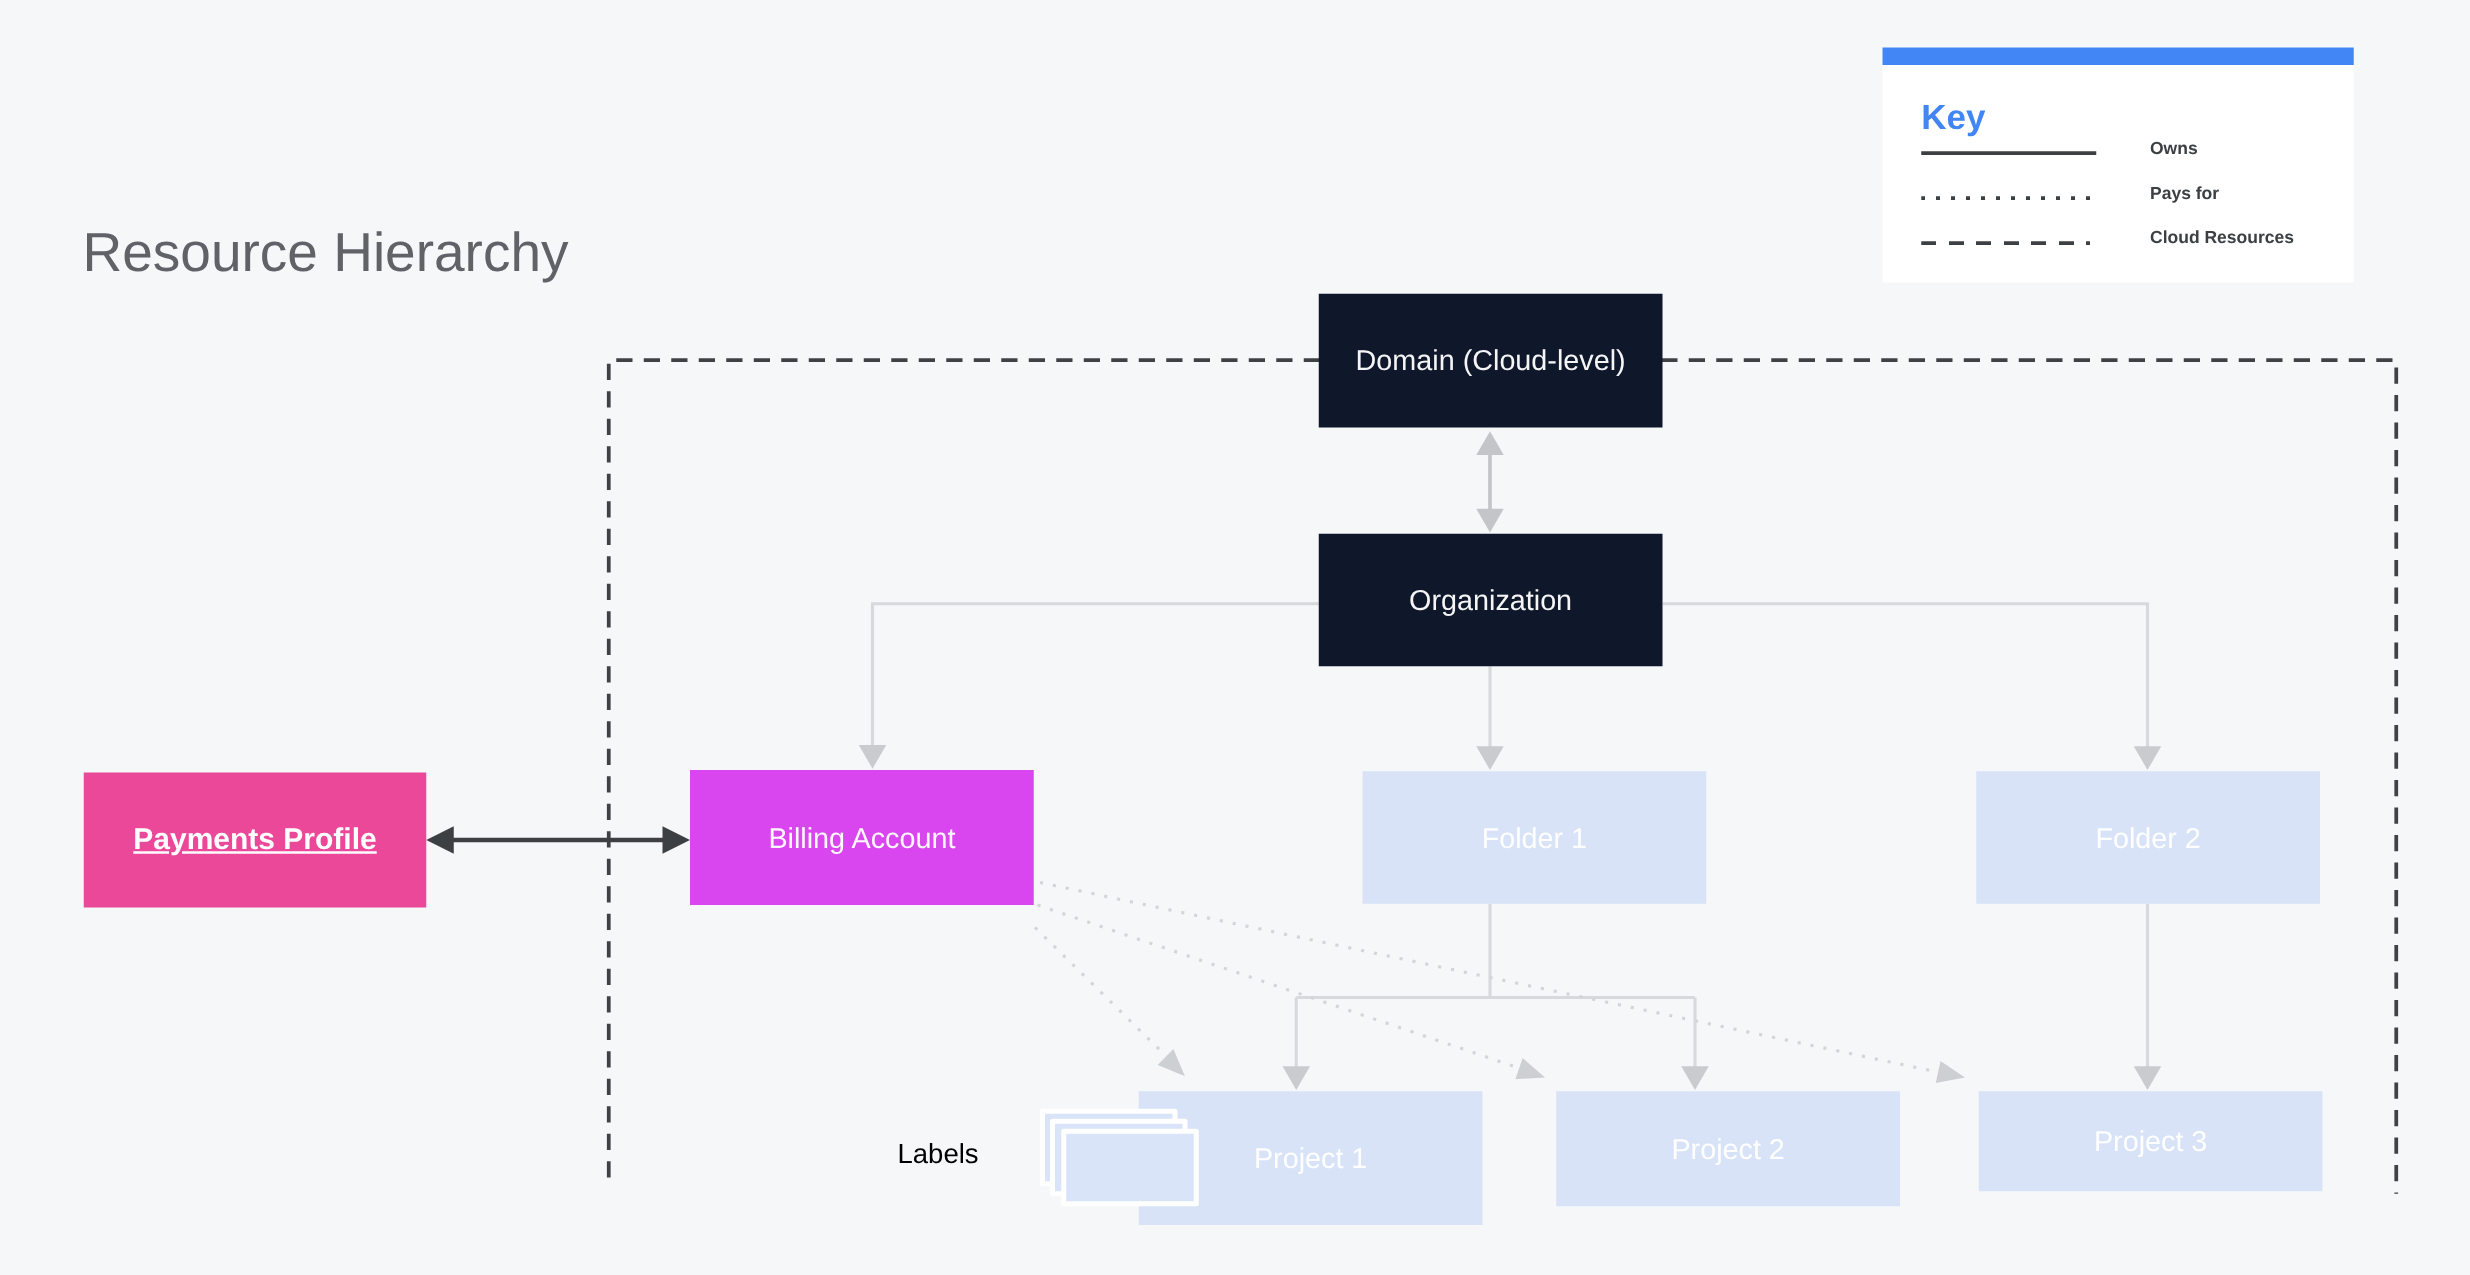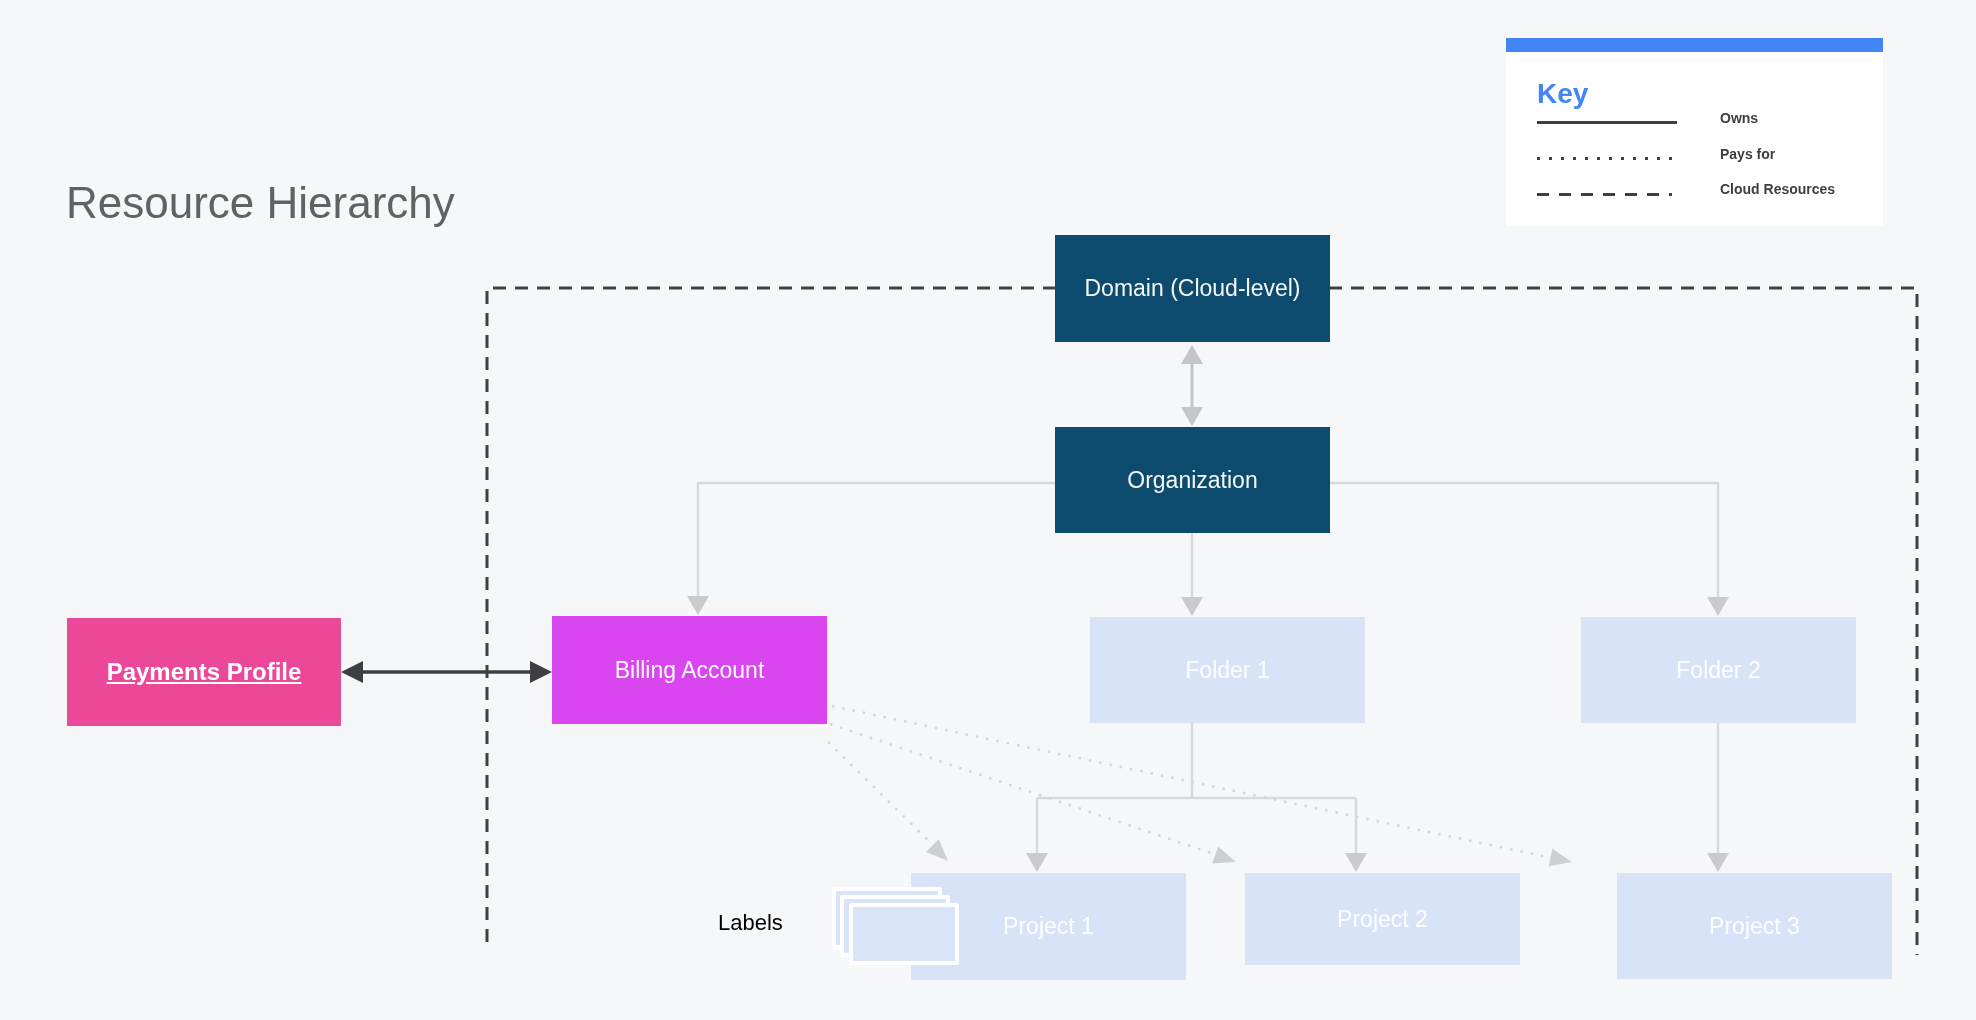--- a/index.html
+++ b/index.html
@@ -45,34 +45,34 @@
   .key-label.paysfor  { left: 1720px; top: 143px; }
   .key-label.cloudres { left: 1720px; top: 178px; width: 125px; }
 
   
   .node {
     display: flex; align-items: center; justify-content: center;
     font-size: 23px; font-weight: 400;
     color: rgba(255,255,255,0.96);
     text-align: center;
   }
-  .node.pink   { background: #0c4a6e; }
+  .node.pink   { background: #0f172a; }
   .node.green  { background: #d946ef; }
   .node.blue   { background: #d9e3f8; }
   .node.yellow { background: #ec4899; font-weight: 700; font-size: 24px; color: #ffffff; text-decoration: underline; }
 
   .n-domain   { left: 1055px; top: 235px; width: 275px; height: 107px; }
   .n-org      { left: 1055px; top: 427px; width: 275px; height: 106px; }
   .n-payments { left:   67px; top: 618px; width: 274px; height: 108px; }
   .n-billing  { left:  552px; top: 616px; width: 275px; height: 108px; }
   .n-folder1  { left: 1090px; top: 617px; width: 275px; height: 106px; }
   .n-folder2  { left: 1581px; top: 617px; width: 275px; height: 106px; }
   .n-project1 { left:  911px; top: 873px; width: 275px; height: 107px; }
   .n-project2 { left: 1245px; top: 873px; width: 275px; height: 92px; }
-  .n-project3 { left: 1617px; top: 873px; width: 275px; height: 106px; }
+  .n-project3 { left: 1583px; top: 873px; width: 275px; height: 80px; }
 
   
   .labels-caption {
     left: 718px; top: 910px;
     font-size: 22px; color: #000000; font-weight: 400;
   }
   .card {
     width: 110px; height: 62px;
     background: #d9e4f8; border: 4px solid #ffffff; border-radius: 2px;
   }

